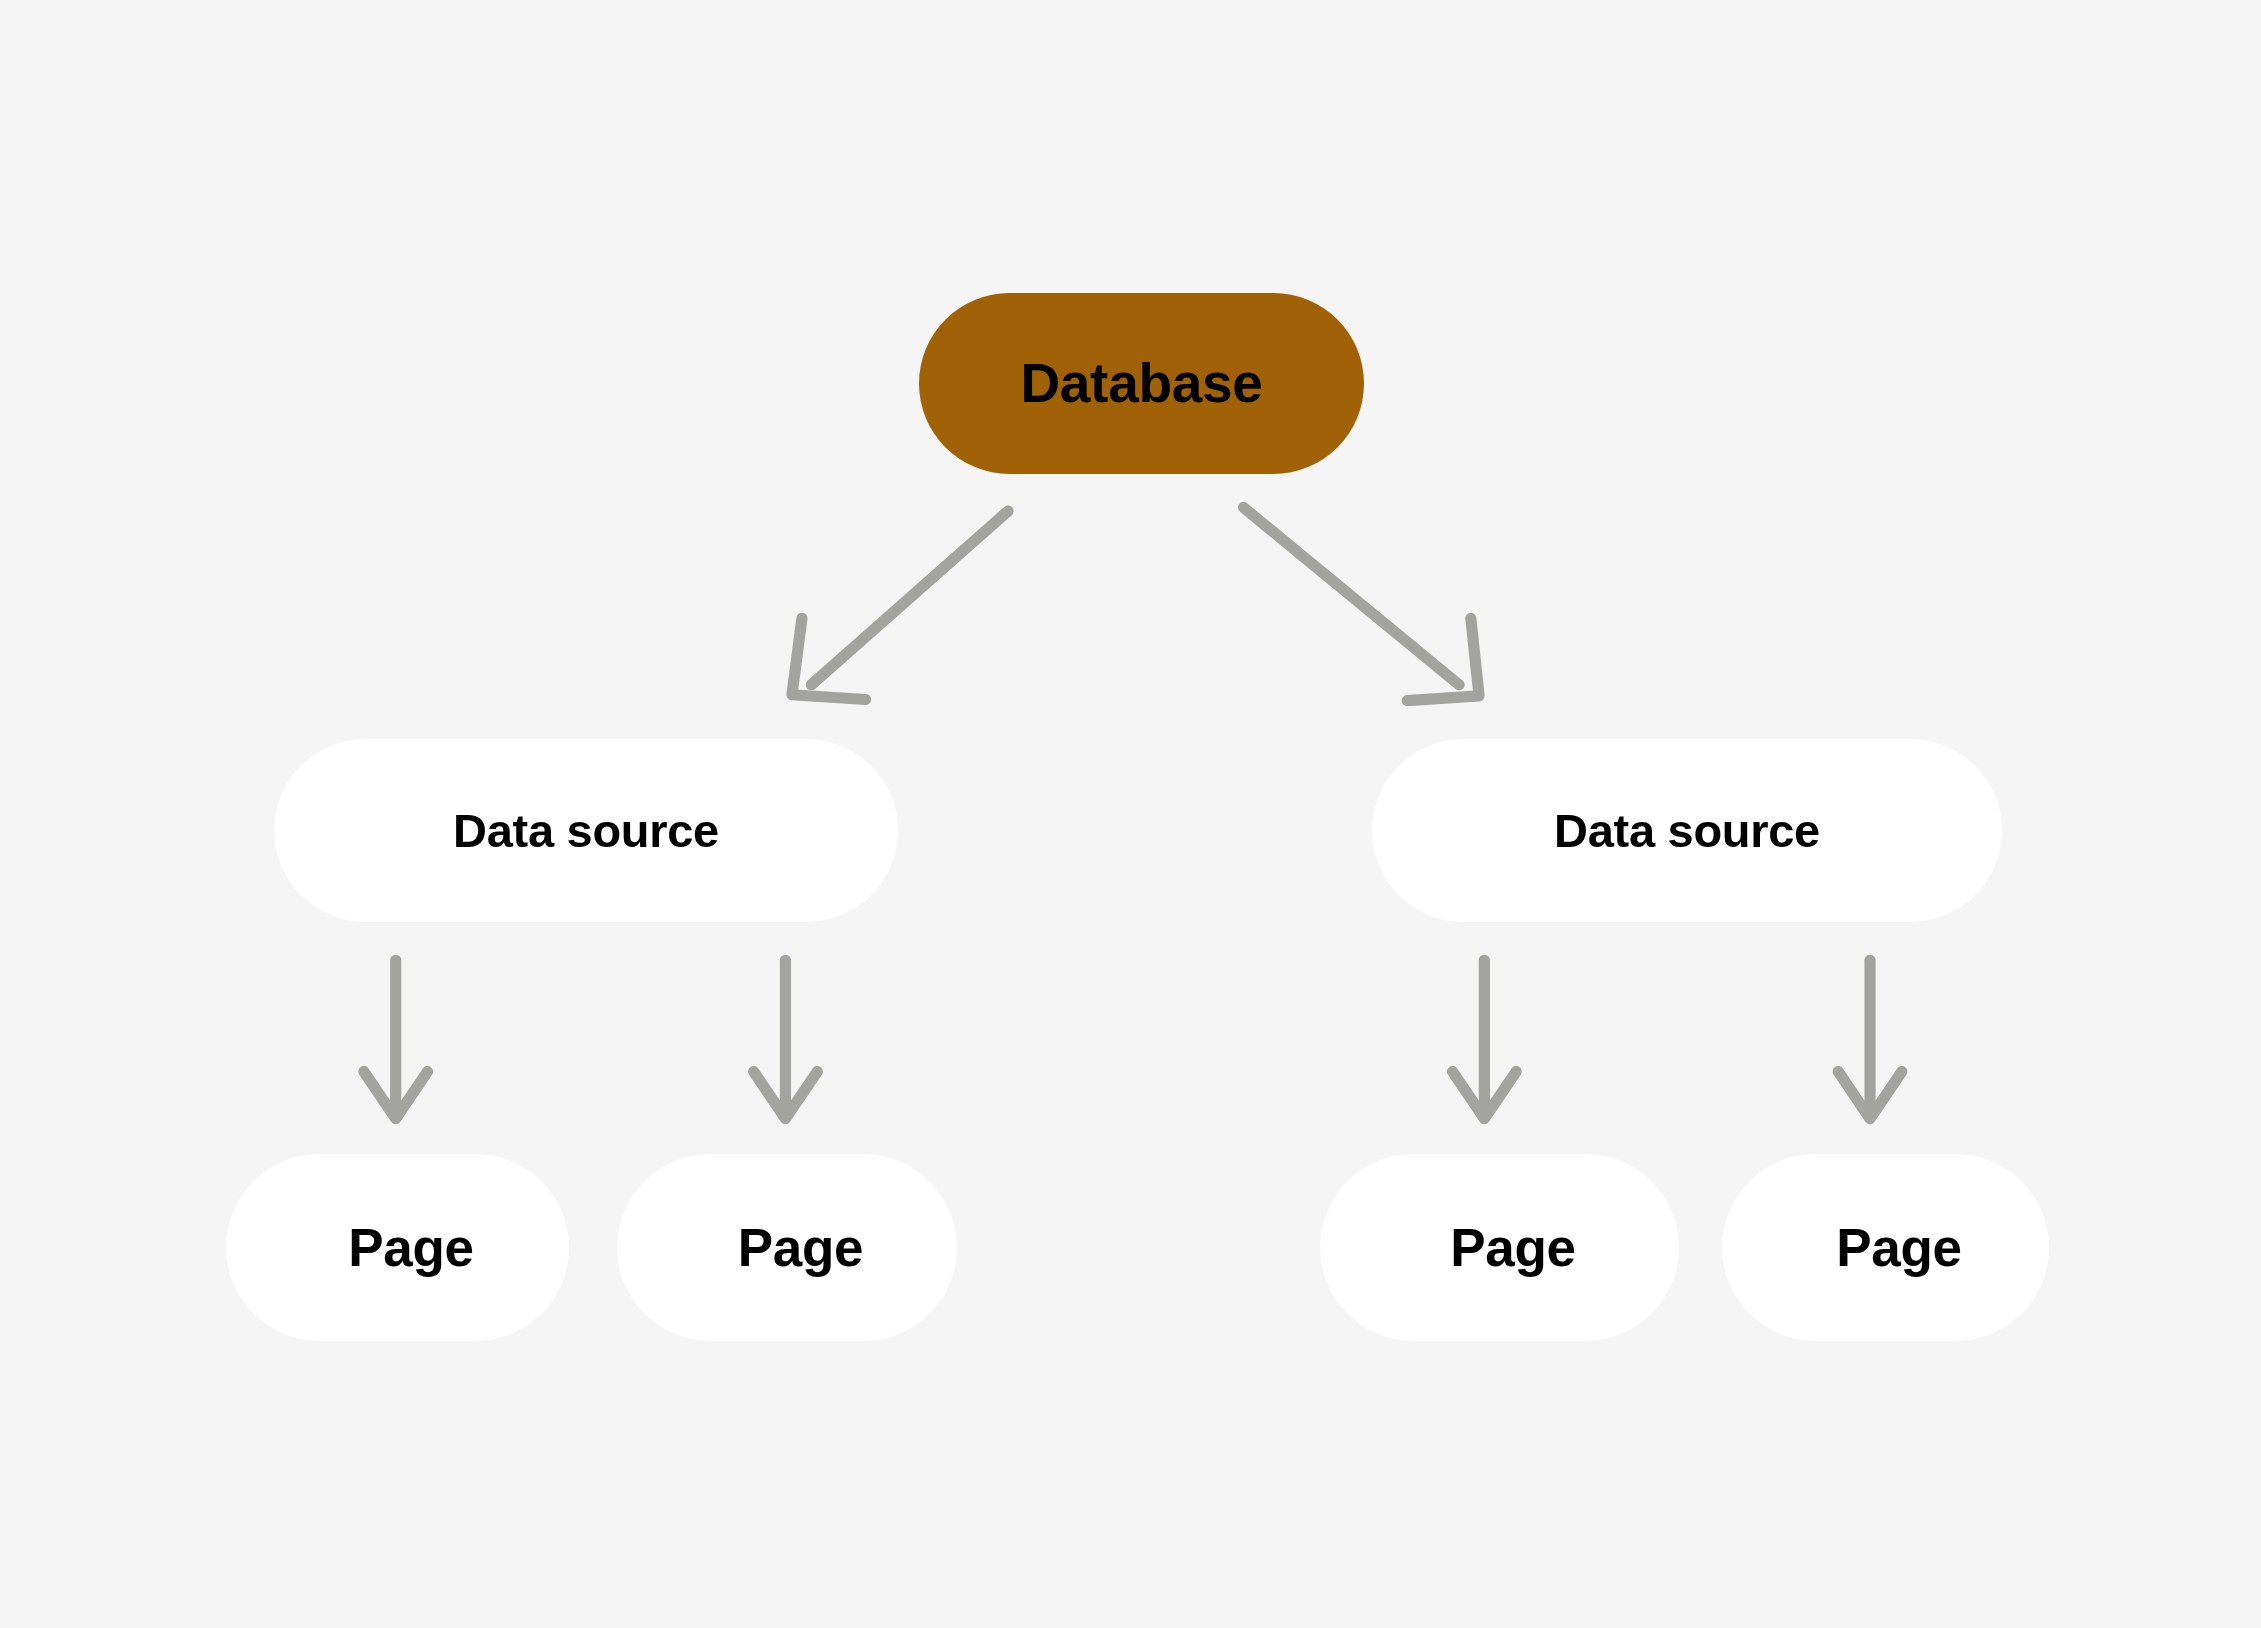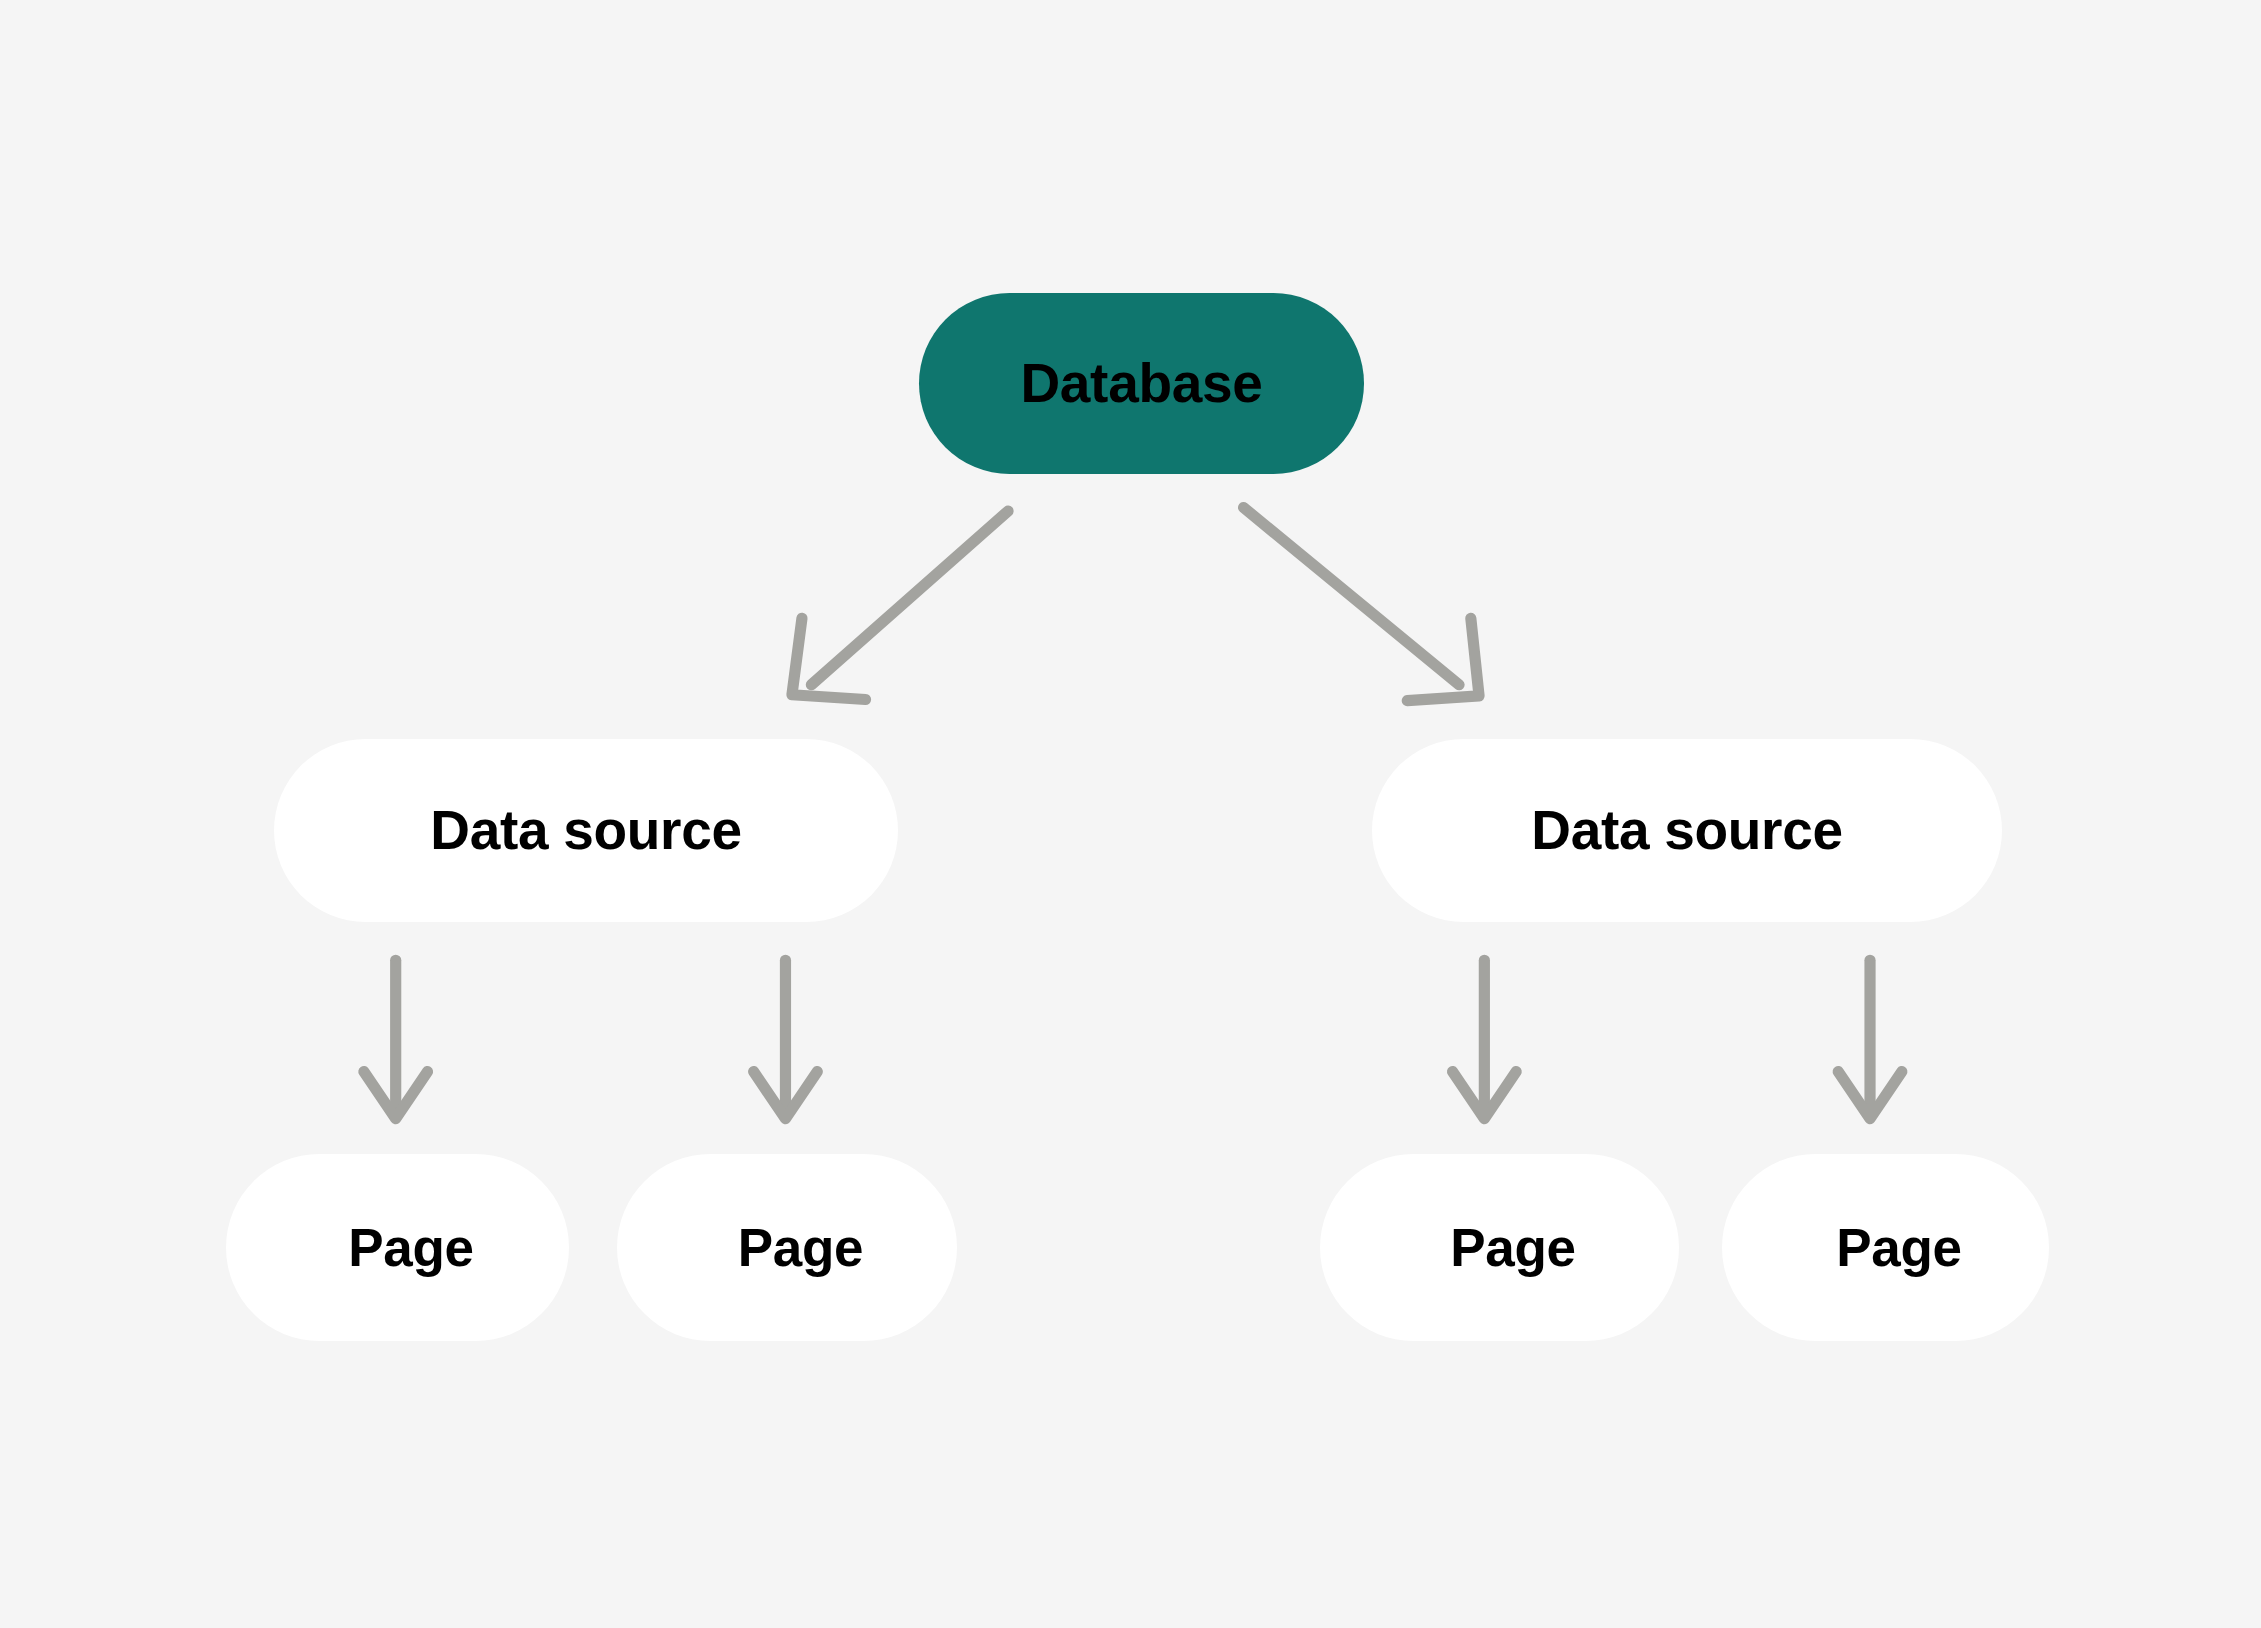--- a/index.html
+++ b/index.html
@@ -54,21 +54,21 @@
   }
   .node-db .node-label { font-size: 55px; }
 
   
   .node-ds {
     top: 739px;
     height: 183px;
   }
   .node-ds-left  { left: 274px;  width: 624px; }
   .node-ds-right { left: 1372px; width: 630px; }
-  .node-ds .node-label { font-size: 55px; }
+  .node-ds .node-label { font-size: 47px; }
 
   
   .node-page {
     top: 1154px;
     height: 187px;
   }
   .node-page .node-label { font-size: 53px; margin-left: 27px; }
   .node-page-1 { left: 226px;  width: 343px; }
   .node-page-2 { left: 617px; width: 340px; }
   .node-page-3 { left: 1320px; width: 359px; }
@@ -108,21 +108,21 @@
       </g>
 
       <g>
         <line x1="3176" y1="1631" x2="3176" y2="1888"></line>
         <polyline points="3122,1820 3176,1900 3230,1820"></polyline>
       </g>
 
     </g>
   </svg>
 
-  <div class="node node-db" style="background: #0f766e;">
+  <div class="node node-db" style="background: #a16207;">
     <span class="node-label" style="color: rgb(0, 0, 0);">Database</span>
   </div>
 
   <div class="node node-ds node-ds-left" style="background: rgb(255, 255, 255);">
     <span class="node-label" style="color: rgb(0, 0, 0);">Data source</span>
   </div>
 
   <div class="node node-ds node-ds-right" style="background: rgb(255, 255, 255);">
     <span class="node-label" style="color: rgb(0, 0, 0);">Data source</span>
   </div>

